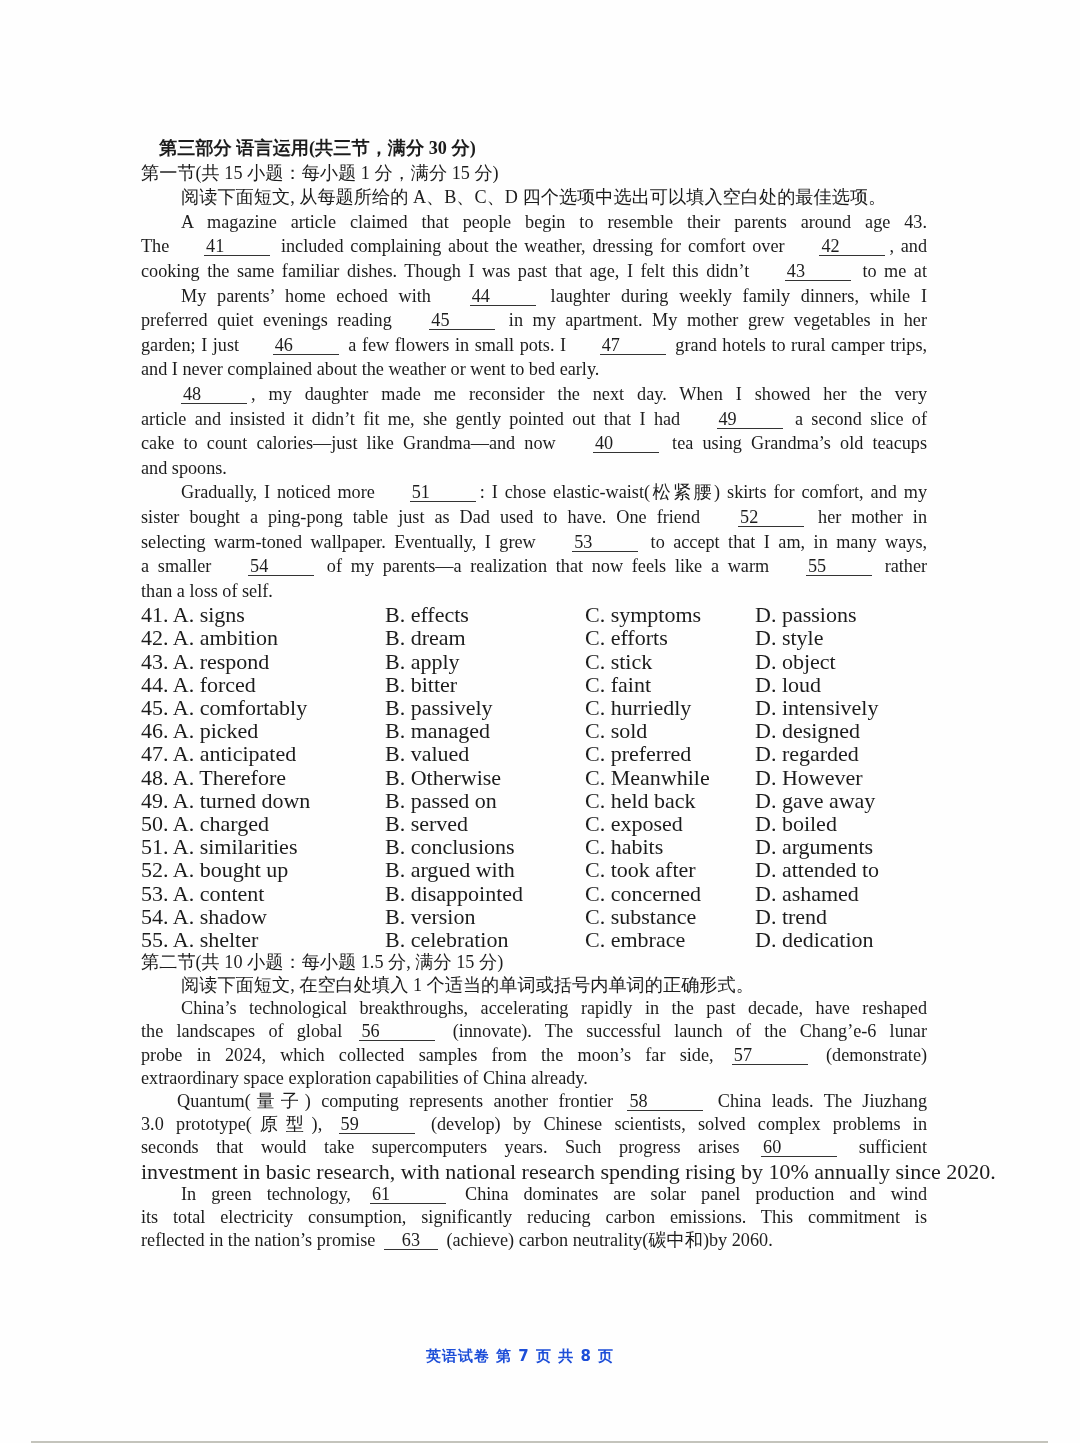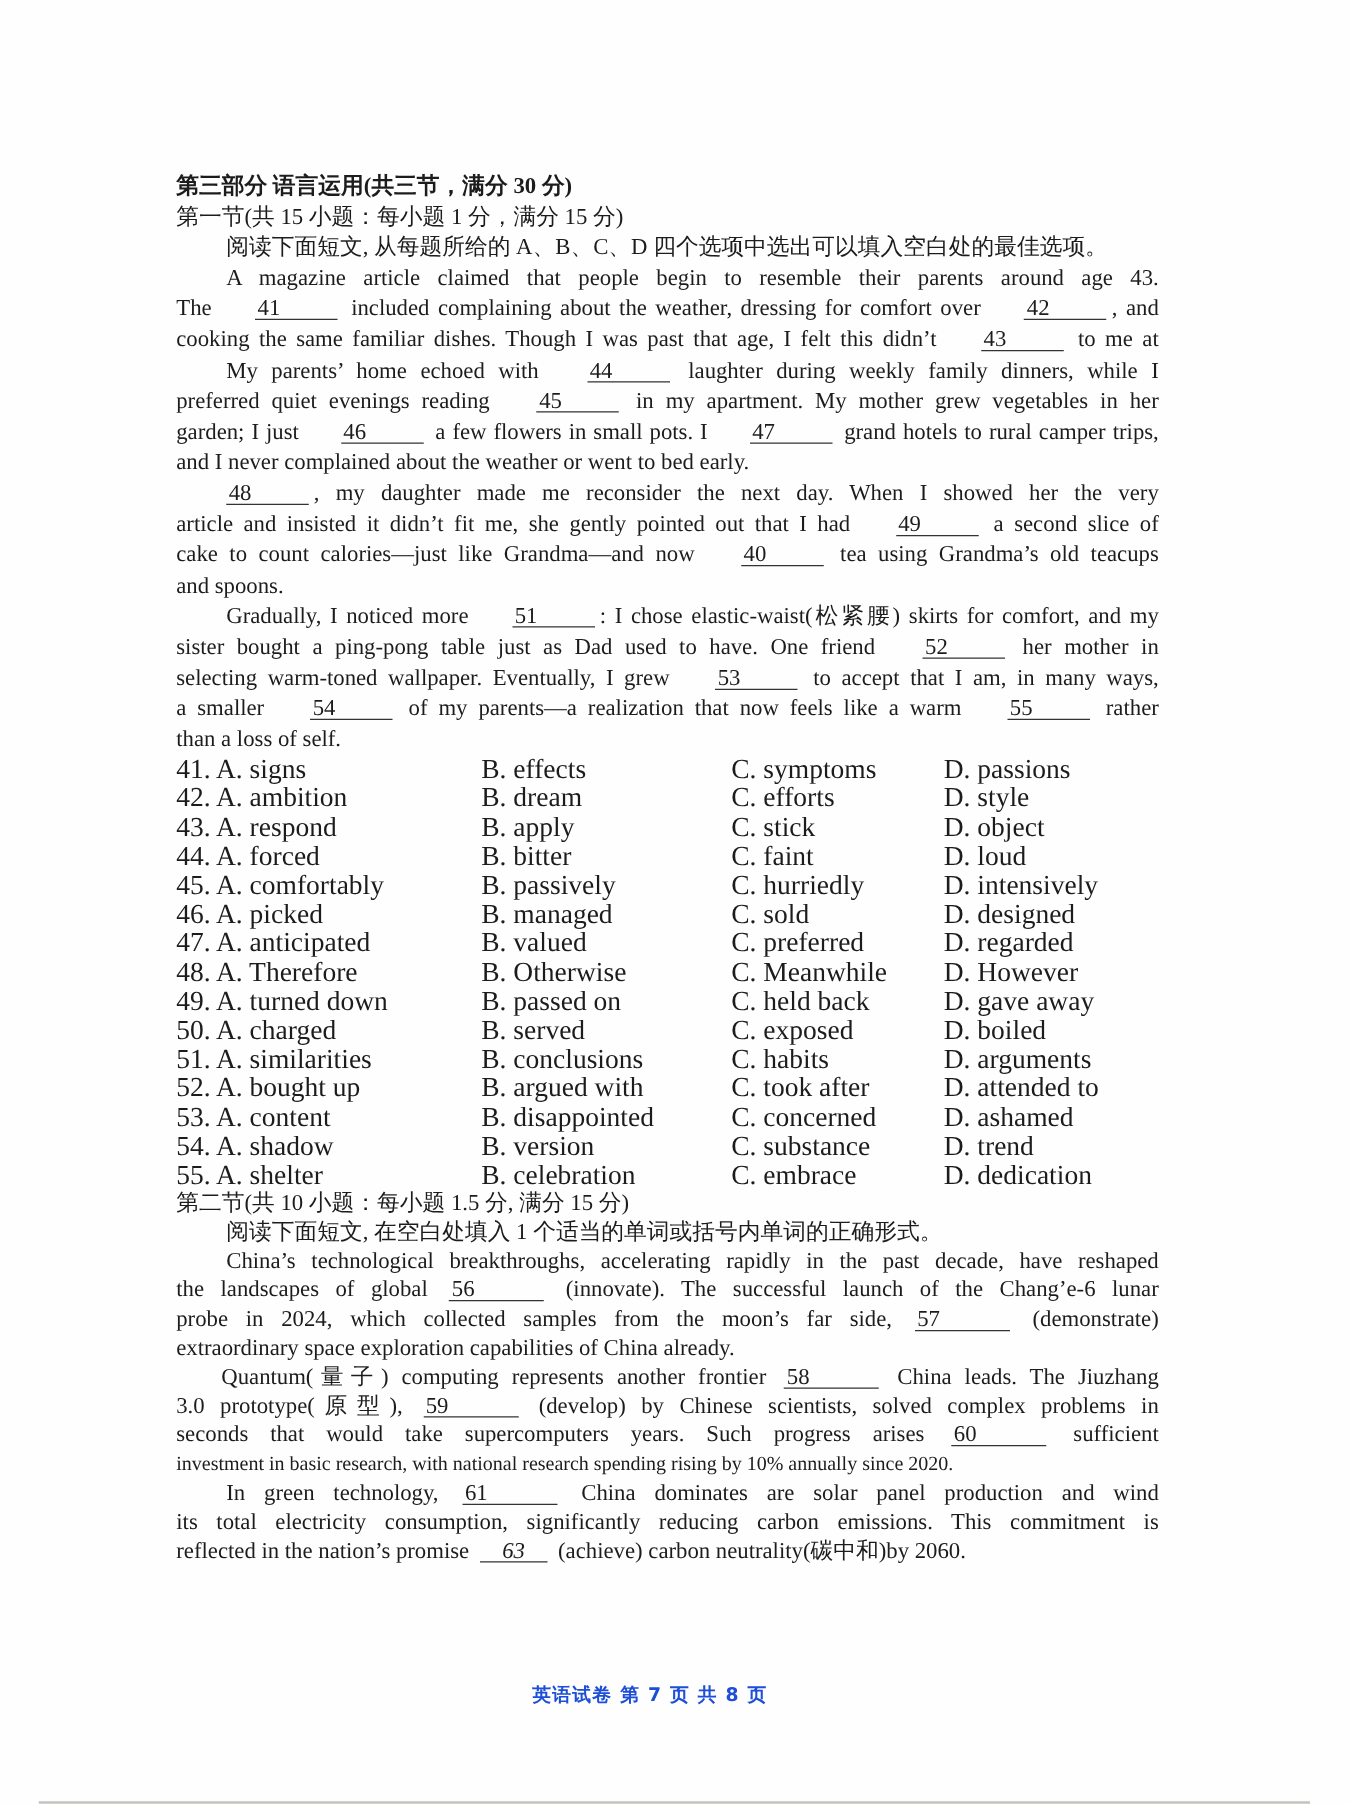--- a/index.html
+++ b/index.html
@@ -5,23 +5,23 @@
   html, body { margin: 0; padding: 0; }
   body {
     width: 1080px; height: 1443px; background: #fefefe; position: relative;
     font-family: "Liberation Serif", "DejaVu Serif", serif;
     color: #1c1c1c; overflow: hidden;
   }
   .page { position: absolute; left: 141px; top: 136px; width: 786px; }
   .line { font-size: 18.2px; line-height: 24.6px; white-space: nowrap; }
   .just { text-align: justify; text-align-last: justify; white-space: normal; }
   .indent { padding-left: 40px; }
-  .bold { font-weight: bold; }
+  .bold { font-weight: bold; margin-left: 18px; }
   .blank { display: inline-block; border-bottom: 1px solid #333; text-align: center; line-height: 18px; padding: 0 2px; margin: 0 4px; }
-  .b-sm { min-width: 50px; font-style: italic; }
+  .b-sm { min-width: 50px; }
   .b-md { min-width: 62px; margin-left: 28px; }
   .b-lg { min-width: 72px; }
   .opts { position: relative; margin-top: 0; }
   .opt-row { position: relative; height: 23.2px; font-size: 22px; line-height: 23.2px; }
   .opt-row span { position: absolute; top: 0; white-space: nowrap; }
   .oa { left: 0; } .ob { left: 244px; } .oc { left: 444px; } .od { left: 614px; }
   .footer { position: absolute; top: 1347px; left: 0; width: 1040px; text-align: center; font-family: "DejaVu Sans", sans-serif; font-size: 15px; font-weight: bold; color: #1d4ed8; letter-spacing: 1px; }
   .bottom-rule { position: absolute; left: 31px; top: 1441px; width: 1017px; height: 2px; background: #c4c4bc; }
 </style>
 </head>
@@ -147,21 +147,21 @@
   <div class="line" style="line-height:23px">第二节(共 10 小题：每小题 1.5 分, 满分 15 分)</div>
   <div class="line indent" style="line-height:23px">阅读下面短文, 在空白处填入 1 个适当的单词或括号内单词的正确形式。</div>
   <div class="para">
     <div class="line just indent" style="line-height:23.2px"><span>China’s technological breakthroughs, accelerating rapidly in the past decade, have reshaped</span></div>
     <div class="line just" style="line-height:23.2px"><span>the landscapes of global</span> <span class="blank b-lg">56</span> <span>(innovate). The successful launch of the Chang’e-6 lunar</span></div>
     <div class="line just" style="line-height:23.2px"><span>probe in 2024, which collected samples from the moon’s far side,</span> <span class="blank b-lg">57</span> <span>(demonstrate)</span></div>
     <div class="line" style="line-height:23.2px"><span>extraordinary space exploration capabilities of China already.</span></div>
     <div class="line just indent" style="line-height:23.2px; padding-left:36px"><span>Quantum(量子) computing represents another frontier</span> <span class="blank b-lg">58</span> <span>China leads. The Jiuzhang</span></div>
     <div class="line just" style="line-height:23.2px"><span>3.0 prototype(原型),</span> <span class="blank b-lg">59</span> <span>(develop) by Chinese scientists, solved complex problems in</span></div>
     <div class="line just" style="line-height:23.2px"><span>seconds that would take supercomputers years. Such progress arises</span> <span class="blank b-lg">60</span> <span>sufficient</span></div>
-    <div class="line" style="line-height:23.2px; font-size:16px"><span>investment in basic research, with national research spending rising by 10% annually since 2020.</span></div>
+    <div class="line" style="line-height:23.2px; font-size:22px"><span>investment in basic research, with national research spending rising by 10% annually since 2020.</span></div>
     <div class="line just indent" style="line-height:23.2px"><span>In green technology,</span> <span class="blank b-lg">61</span> <span>China dominates are solar panel production and wind</span></div>
     <div class="line just" style="line-height:23.2px"><span>its total electricity consumption, significantly reducing carbon emissions. This commitment is</span></div>
     <div class="line" style="line-height:23.2px"><span>reflected in the nation’s promise</span> <span class="blank b-sm">63</span> <span>(achieve) carbon neutrality(碳中和)by 2060.</span></div>
   </div>
 </div>
 
 <div class="footer">英语试卷  第 7 页 共 8 页</div>
 <div class="bottom-rule"></div>
 
 </body></html>

